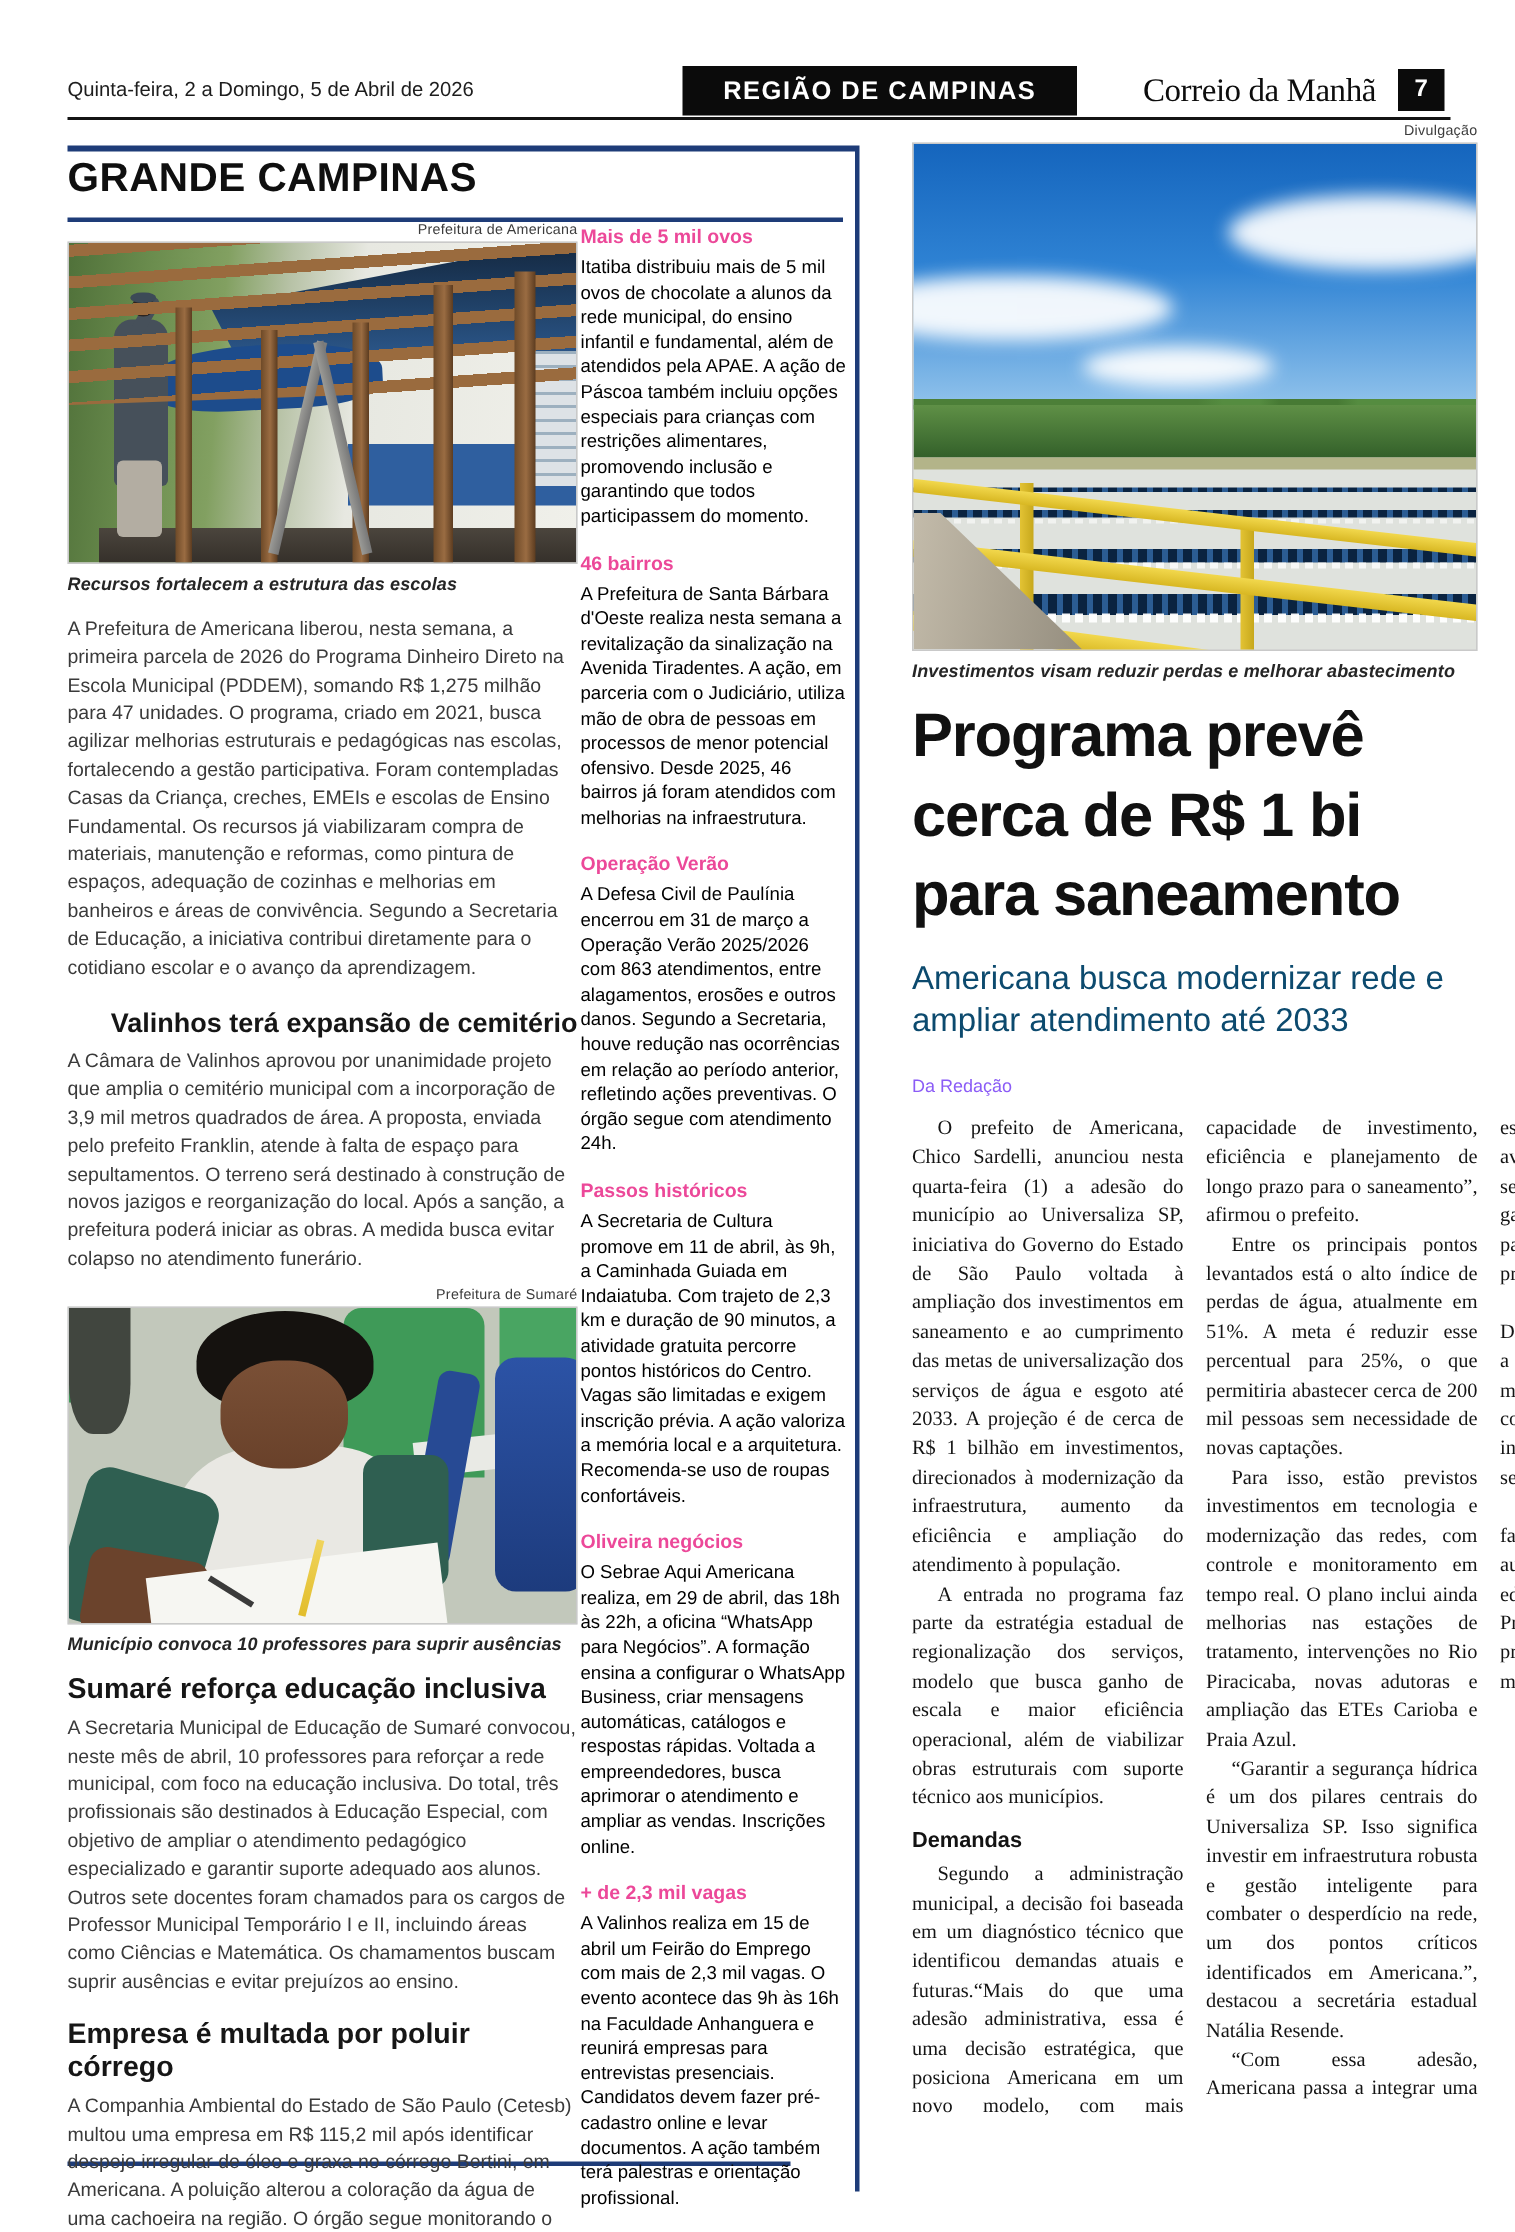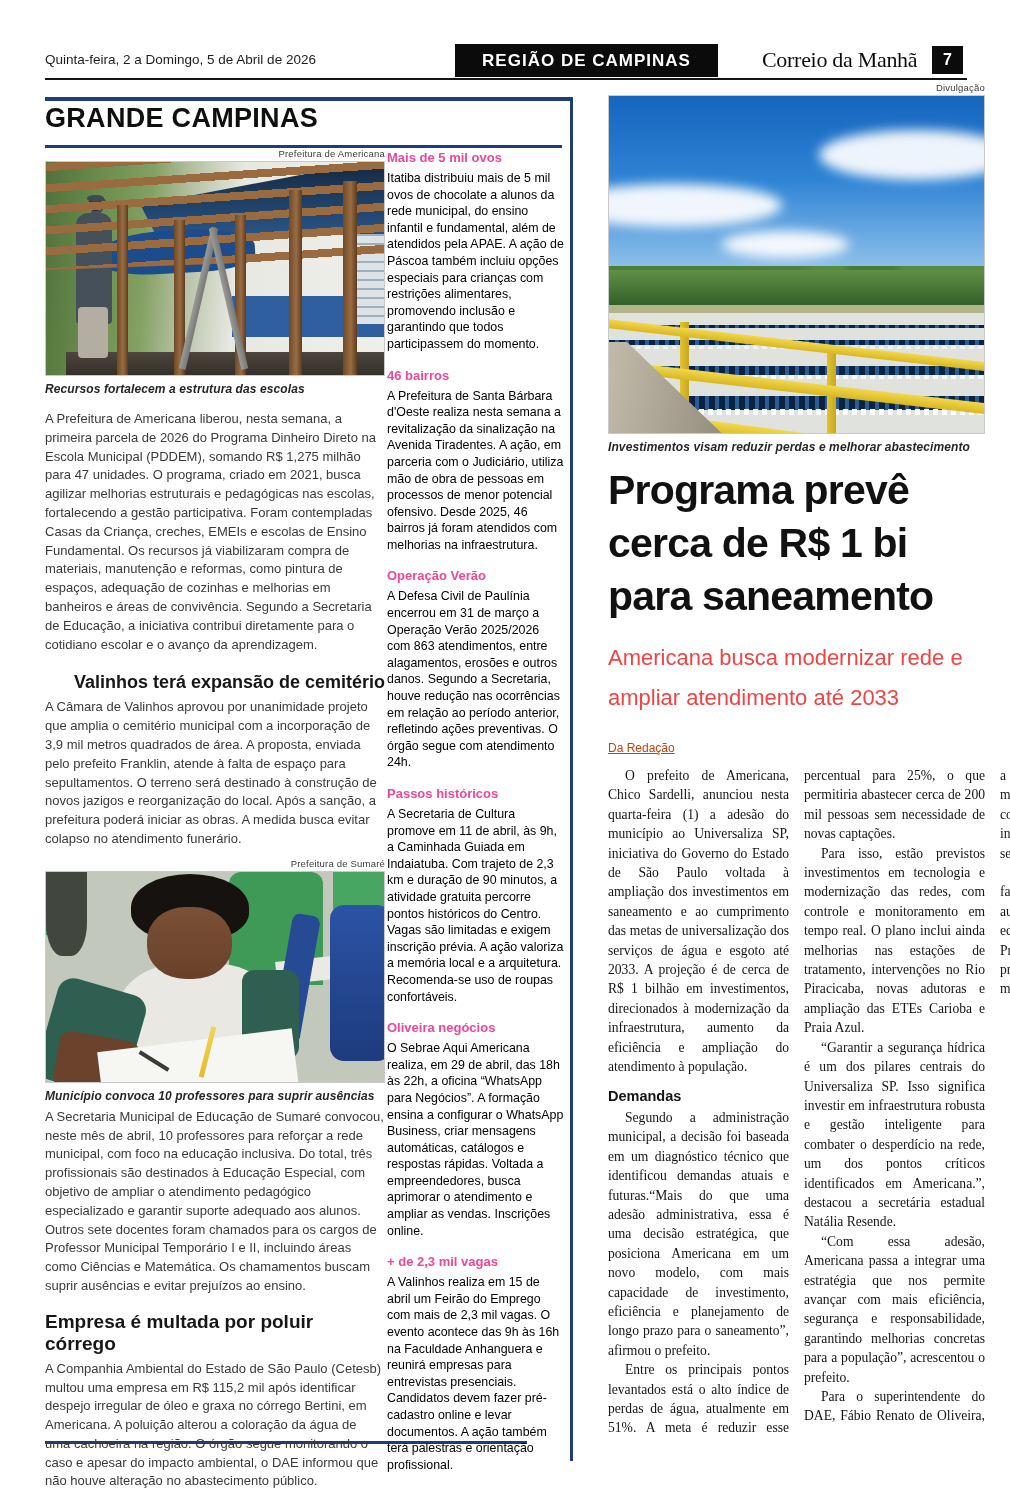--- a/index.html
+++ b/index.html
@@ -25,22 +25,22 @@
   .headline-md{font-size:18px;line-height:22px;font-weight:700;color:#161616;margin:0;}
   .body-sans{font-size:13px;line-height:18.8px;color:#3a3a3a;margin:0;}
   
   .leftcol{left:45px;top:148px;width:340px;}
   .midcol{left:387px;top:150px;width:177px;}
   .rightcol{left:608px;top:82px;width:377px;}
   .brief-title{font-size:13px;font-weight:700;color:#ec4899;margin:15px 0 5px 0;}
   .brief:first-child .brief-title{margin-top:0;}
   .brief-body{font-size:12.4px;line-height:16.6px;color:#000000;margin:0;}
   .main-headline{font-size:41px;line-height:53px;font-weight:700;letter-spacing:-0.8px;color:#111;margin:10px 0 0 0;}
-  .main-subhead{font-size:22px;line-height:40px;color:#ef4444;margin:15px 0 0 0;}
-  .byline{font-size:12px;color:#c2410c;margin-top:23px;text-decoration:underline;}
+  .main-subhead{font-size:22px;line-height:28px;color:#0c4a6e;margin:15px 0 0 0;}
+  .byline{font-size:12px;color:#8b5cf6;margin-top:23px;}
   .story{margin-top:11px;height:676px;column-count:2;column-gap:15px;font-family:"Liberation Serif",serif;font-size:13.6px;line-height:19.4px;color:#141414;text-align:justify;hyphens:auto;}
   .story p{margin:0;text-indent:17px;}
   .story .subhead{font-family:"Liberation Sans",sans-serif;font-size:14.5px;font-weight:700;color:#131313;margin:10px 0 2px 0;text-indent:0;}
   
   .photo{position:relative;overflow:hidden;border:1px solid #c9c9c9;background:#dfe2dd;}
   .photo div{position:absolute;}
   .ph1{width:338px;height:213px;margin-top:2px;}
   .ph2{width:338px;height:210px;margin-top:2px;}
   .ph3{width:375px;height:337px;margin-top:2px;}
   
@@ -151,20 +151,21 @@
     <div class="p2-sleeveR"></div>
     <div class="p2-hair"></div>
     <div class="p2-face"></div>
     <div class="p2-armskin"></div>
     <div class="p2-paper"></div>
     <div class="p2-pen"></div>
     <div class="p2-pencil"></div>
   </div>
 
   <div class="caption" style="margin-top:6px;">Município convoca 10 professores para suprir ausências</div>
+  <h2 class="headline-md" style="margin-top:13px;font-size:19px;">Sumaré reforça educação inclusiva</h2>
   <p class="body-sans" style="margin-top:5px;">A Secretaria Municipal de Educação de Sumaré convocou, neste mês de abril, 10 professores para reforçar a rede municipal, com foco na educação inclusiva. Do total, três profissionais são destinados à Educação Especial, com objetivo de ampliar o atendimento pedagógico especializado e garantir suporte adequado aos alunos. Outros sete docentes foram chamados para os cargos de Professor Municipal Temporário I e II, incluindo áreas como Ciências e Matemática. Os chamamentos buscam suprir ausências e evitar prejuízos ao ensino.</p>
 
   <h2 class="headline-md" style="margin-top:15px;font-size:19px;">Empresa é multada por poluir córrego</h2>
   <p class="body-sans" style="margin-top:5px;">A Companhia Ambiental do Estado de São Paulo (Cetesb) multou uma empresa em R$ 115,2 mil após identificar despejo irregular de óleo e graxa no córrego Bertini, em Americana. A poluição alterou a coloração da água de uma cachoeira na região. O órgão segue monitorando o caso e apesar do impacto ambiental, o DAE informou que não houve alteração no abastecimento público.</p>
 </div>
 
 <div class="abs midcol">
   <div class="brief">
     <div class="brief-title">Mais de 5 mil ovos</div>
     <p class="brief-body">Itatiba distribuiu mais de 5 mil ovos de chocolate a alunos da rede municipal, do ensino infantil e fundamental, além de atendidos pela APAE. A ação de Páscoa também incluiu opções especiais para crianças com restrições alimentares, promovendo inclusão e garantindo que todos participassem do momento.</p>
@@ -218,20 +219,21 @@
     <div class="p3-concrete"></div>
   </div>
 
   <div class="caption" style="margin-top:6px;">Investimentos visam reduzir perdas e melhorar abastecimento</div>
   <h1 class="main-headline">Programa prevê cerca de R$ 1 bi para saneamento</h1>
   <div class="main-subhead">Americana busca modernizar rede e ampliar atendimento até 2033</div>
   <div class="byline">Da Redação</div>
 
   <div class="story">
     <p>O prefeito de Americana, Chico Sardelli, anunciou nesta quarta-feira (1) a adesão do município ao Universaliza SP, iniciativa do Governo do Estado de São Paulo voltada à ampliação dos investimentos em saneamento e ao cumprimento das metas de universalização dos serviços de água e esgoto até 2033. A projeção é de cerca de R$ 1 bilhão em investimentos, direcionados à modernização da infraestrutura, aumento da eficiência e ampliação do atendimento à população.</p>
+    <p>A entrada no programa faz parte da estratégia estadual de regionalização dos serviços, modelo que busca ganho de escala e maior eficiência operacional, além de viabilizar obras estruturais com suporte técnico aos municípios.</p>
     <div class="subhead">Demandas</div>
     <p>Segundo a administração municipal, a decisão foi baseada em um diagnóstico técnico que identificou demandas atuais e futuras.“Mais do que uma adesão administrativa, essa é uma decisão estratégica, que posiciona Americana em um novo modelo, com mais capacidade de investimento, eficiência e planejamento de longo prazo para o saneamento”, afirmou o prefeito.</p>
     <p>Entre os principais pontos levantados está o alto índice de perdas de água, atualmente em 51%. A meta é reduzir esse percentual para 25%, o que permitiria abastecer cerca de 200 mil pessoas sem necessidade de novas captações.</p>
     <p>Para isso, estão previstos investimentos em tecnologia e modernização das redes, com controle e monitoramento em tempo real. O plano inclui ainda melhorias nas estações de tratamento, intervenções no Rio Piracicaba, novas adutoras e ampliação das ETEs Carioba e Praia Azul.</p>
     <p>“Garantir a segurança hídrica é um dos pilares centrais do Universaliza SP. Isso significa investir em infraestrutura robusta e gestão inteligente para combater o desperdício na rede, um dos pontos críticos identificados em Americana.”, destacou a secretária estadual Natália Resende.</p>
     <p>“Com essa adesão, Americana passa a integrar uma estratégia que nos permite avançar com mais eficiência, segurança e responsabilidade, garantindo melhorias concretas para a população”, acrescentou o prefeito.</p>
     <p>Para o superintendente do DAE, Fábio Renato de Oliveira, a medida marca um novo momento para o setor, com condições de ampliar investimentos e qualificar os serviços.</p>
     <p>O projeto entra em abril na fase de consulta pública e audiências, com previsão de edital para Parceria Público-Privada até agosto, além de prever repasses ao município por meio de fundos.</p>
   </div>
 </div>

